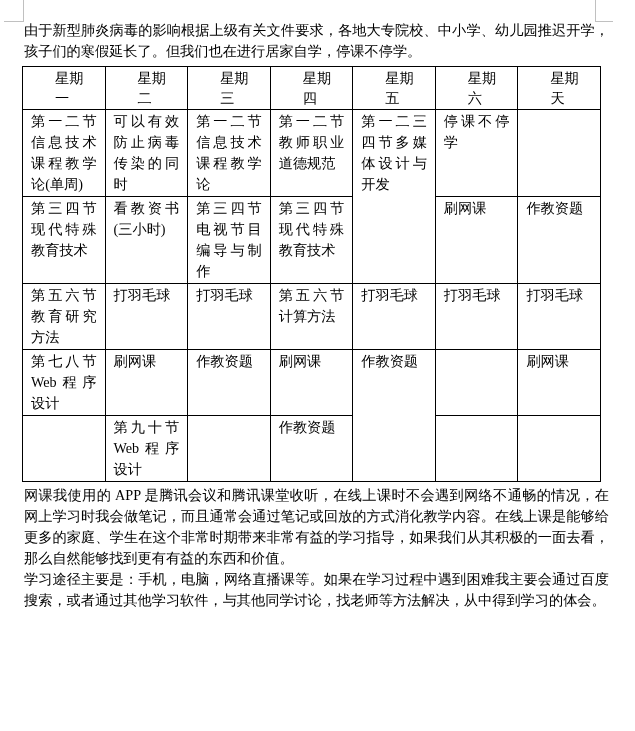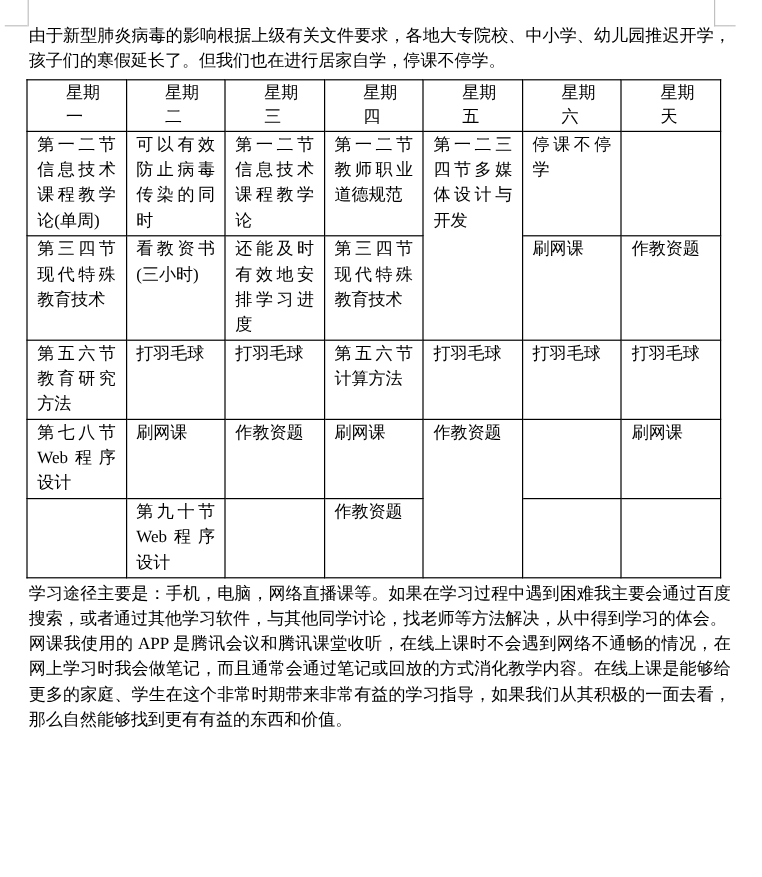--- a/index.html
+++ b/index.html
@@ -100,21 +100,21 @@
             <td>可以有效防止病毒传染的同时</td>
             <td>第一二节信息技术课程教学论</td>
             <td>第一二节教师职业道德规范</td>
             <td rowspan="2">第一二三四节多媒体设计与开发</td>
             <td>停课不停学</td>
             <td></td>
           </tr>
           <tr>
             <td>第三四节现代特殊教育技术</td>
             <td>看教资书(三小时)</td>
-            <td>还能及时有效地安排学习进度</td>
+            <td>第三四节电视节目编导与制作</td>
             <td>第三四节现代特殊教育技术</td>
             <td>刷网课</td>
             <td>作教资题</td>
           </tr>
           <tr>
             <td>第五六节教育研究方法</td>
             <td>打羽毛球</td>
             <td>打羽毛球</td>
             <td>第五六节计算方法</td>
             <td>打羽毛球</td>
@@ -134,17 +134,17 @@
             <td></td>
             <td>第九十节Web程序设计</td>
             <td></td>
             <td>作教资题</td>
             <td></td>
             <td></td>
           </tr>
         </tbody>
     </table>
 
+    <p>网课我使用的 APP 是腾讯会议和腾讯课堂收听，在线上课时不会遇到网络不通畅的情况，在网上学习时我会做笔记，而且通常会通过笔记或回放的方式消化教学内容。在线上课是能够给更多的家庭、学生在这个非常时期带来非常有益的学习指导，如果我们从其积极的一面去看，那么自然能够找到更有有益的东西和价值。</p>
     <p>学习途径主要是：手机，电脑，网络直播课等。如果在学习过程中遇到困难我主要会通过百度搜索，或者通过其他学习软件，与其他同学讨论，找老师等方法解决，从中得到学习的体会。</p>
-    <p>网课我使用的 APP 是腾讯会议和腾讯课堂收听，在线上课时不会遇到网络不通畅的情况，在网上学习时我会做笔记，而且通常会通过笔记或回放的方式消化教学内容。在线上课是能够给更多的家庭、学生在这个非常时期带来非常有益的学习指导，如果我们从其积极的一面去看，那么自然能够找到更有有益的东西和价值。</p>
 
   </div>
 </div>
 
 </body></html>

